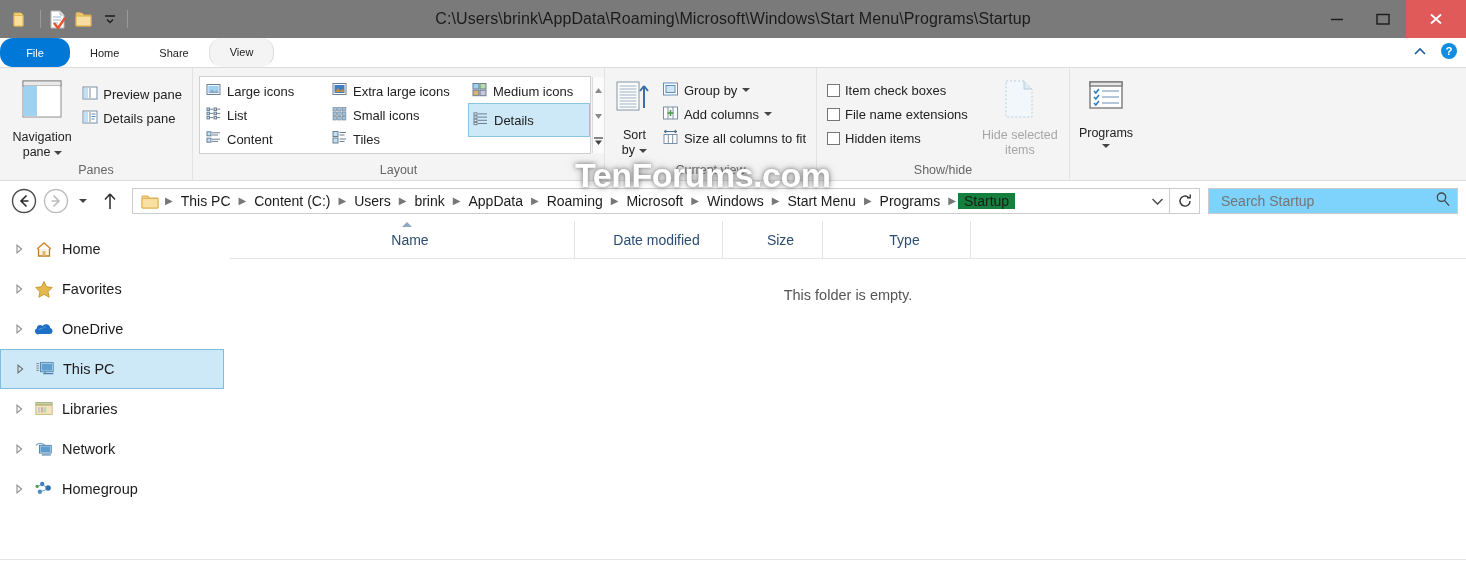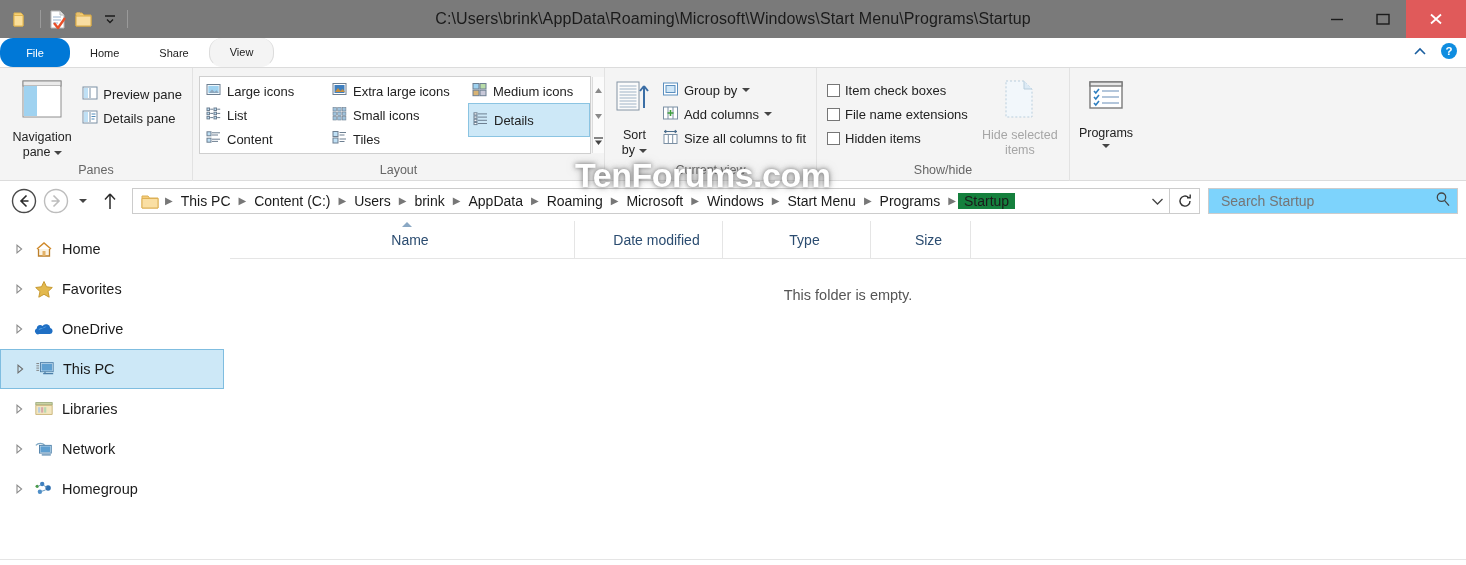--- a/index.html
+++ b/index.html
@@ -888,25 +888,25 @@
 
     <div class="filepane">
       <div class="colheaders">
         <div class="colh" style="width:345px">
           <span>Name</span>
           <span class="sortarrow"></span>
         </div>
         <div class="colh" style="width:148px">
           <span>Date modified</span>
         </div>
+        <div class="colh" style="width:100px">
+          <span>Size</span>
+        </div>
         <div class="colh" style="width:148px">
           <span>Type</span>
-        </div>
-        <div class="colh" style="width:100px">
-          <span>Size</span>
         </div>
       </div>
       <div class="emptymsg">This folder is empty.</div>
     </div>
   </div>
 
   <div class="statusbar">
     
     
     

